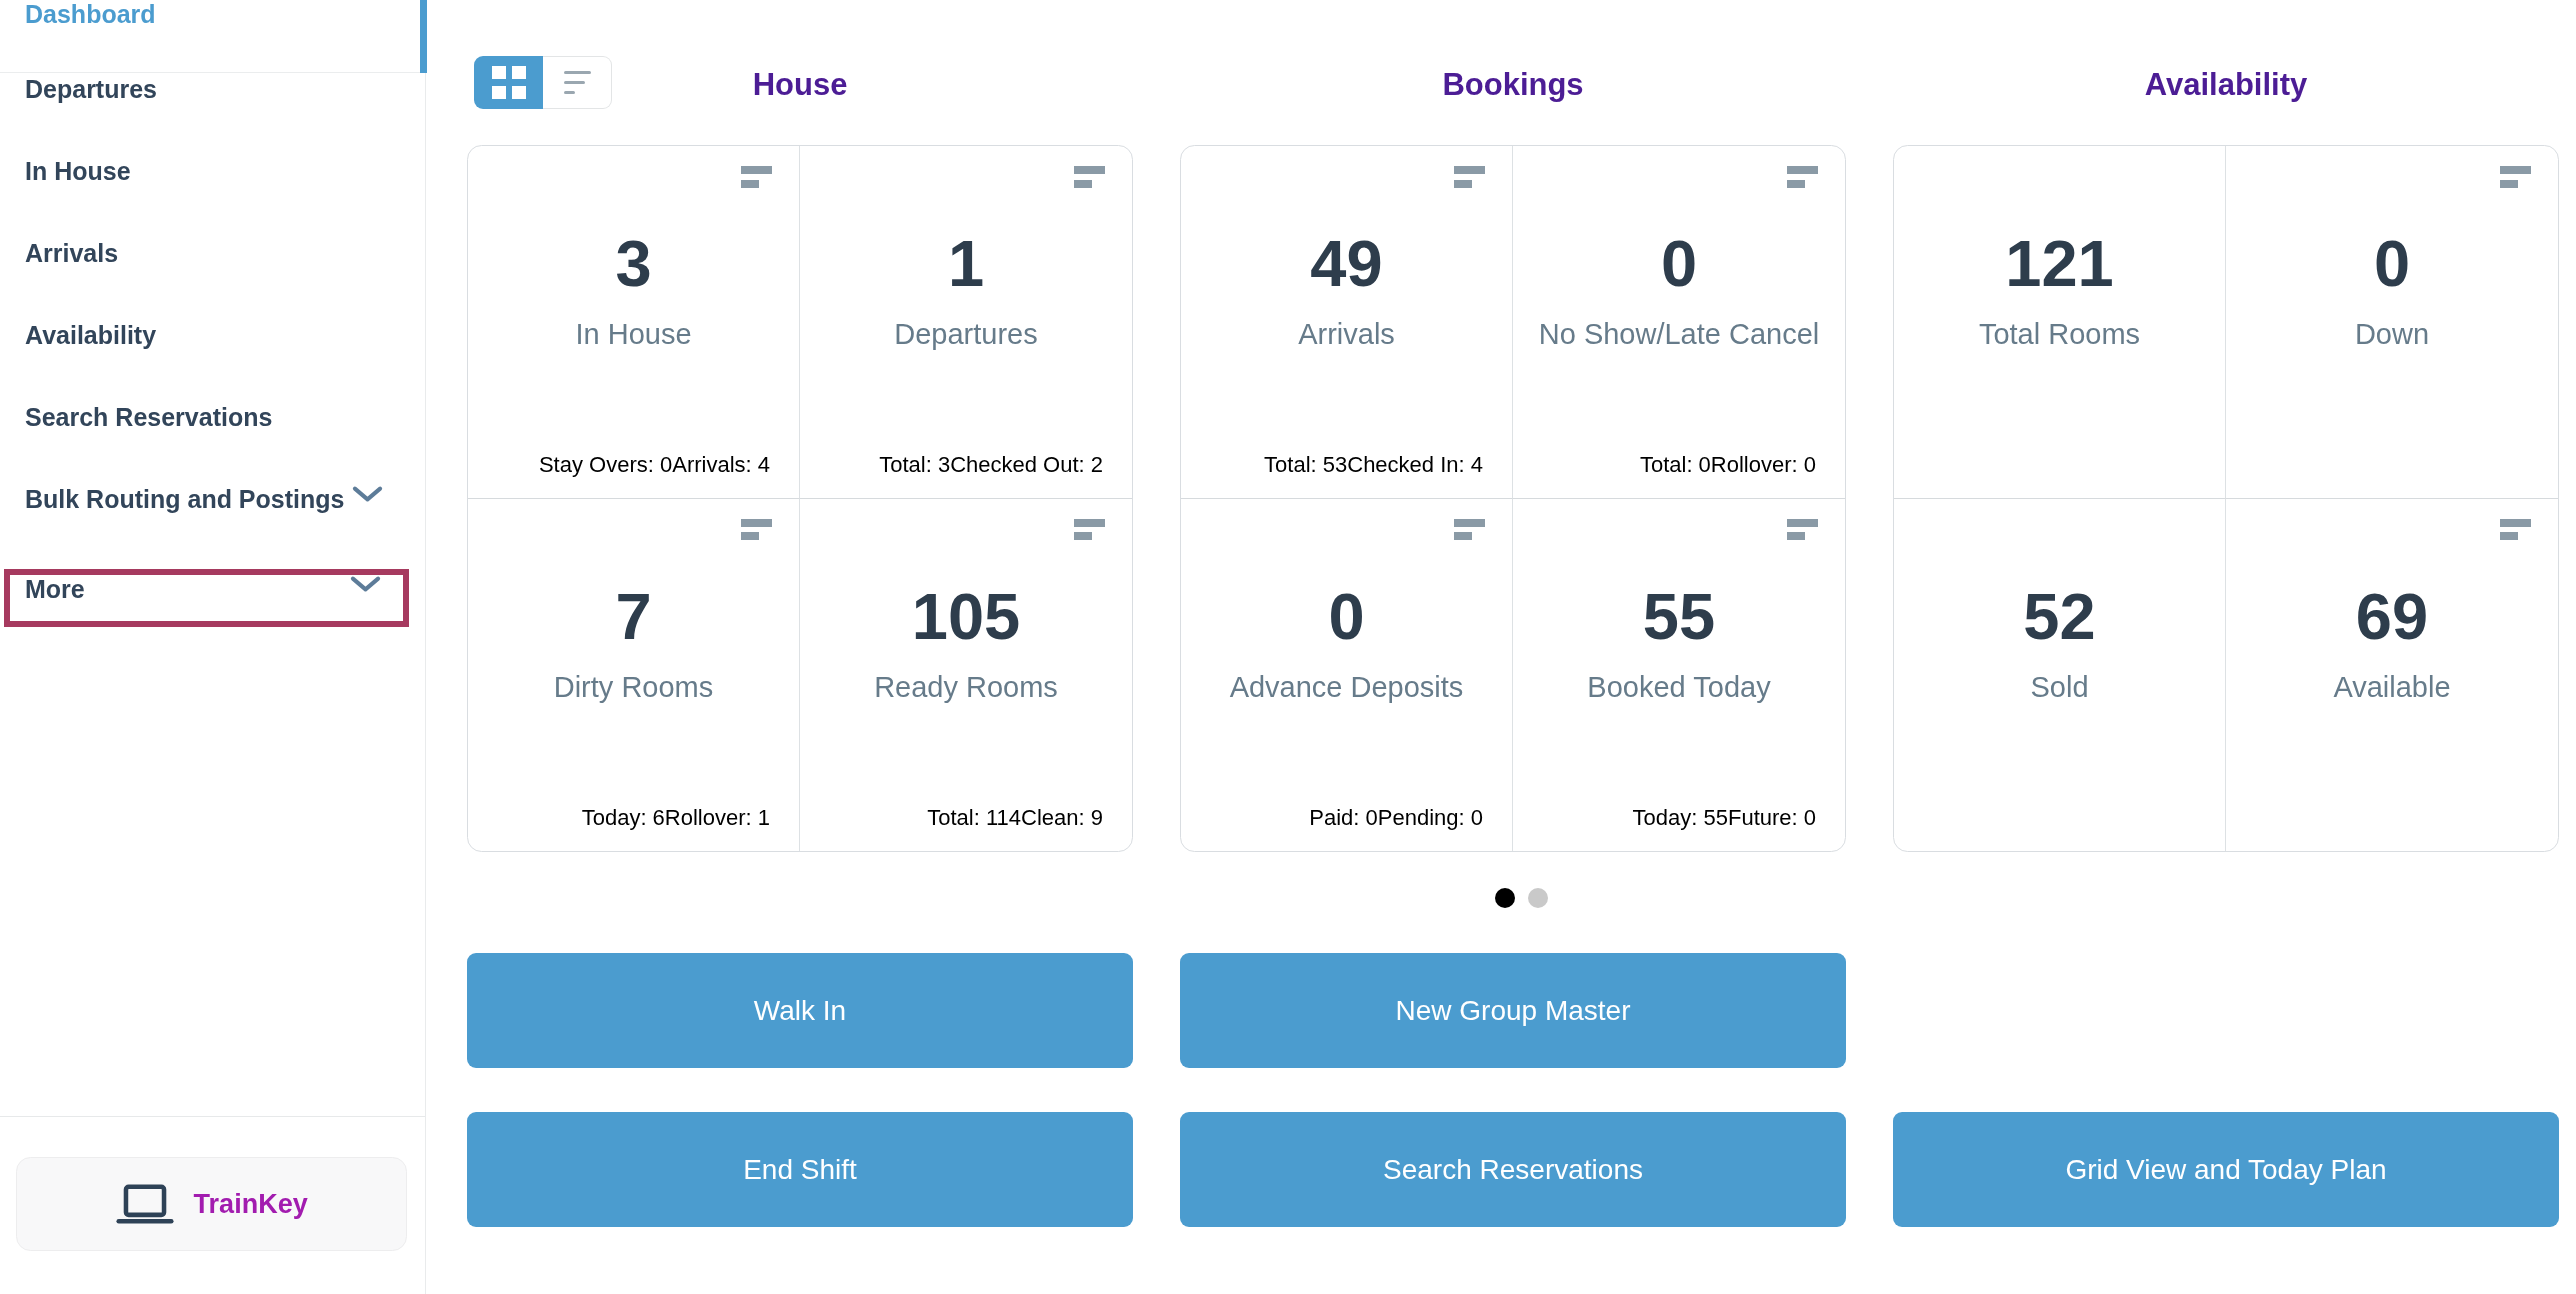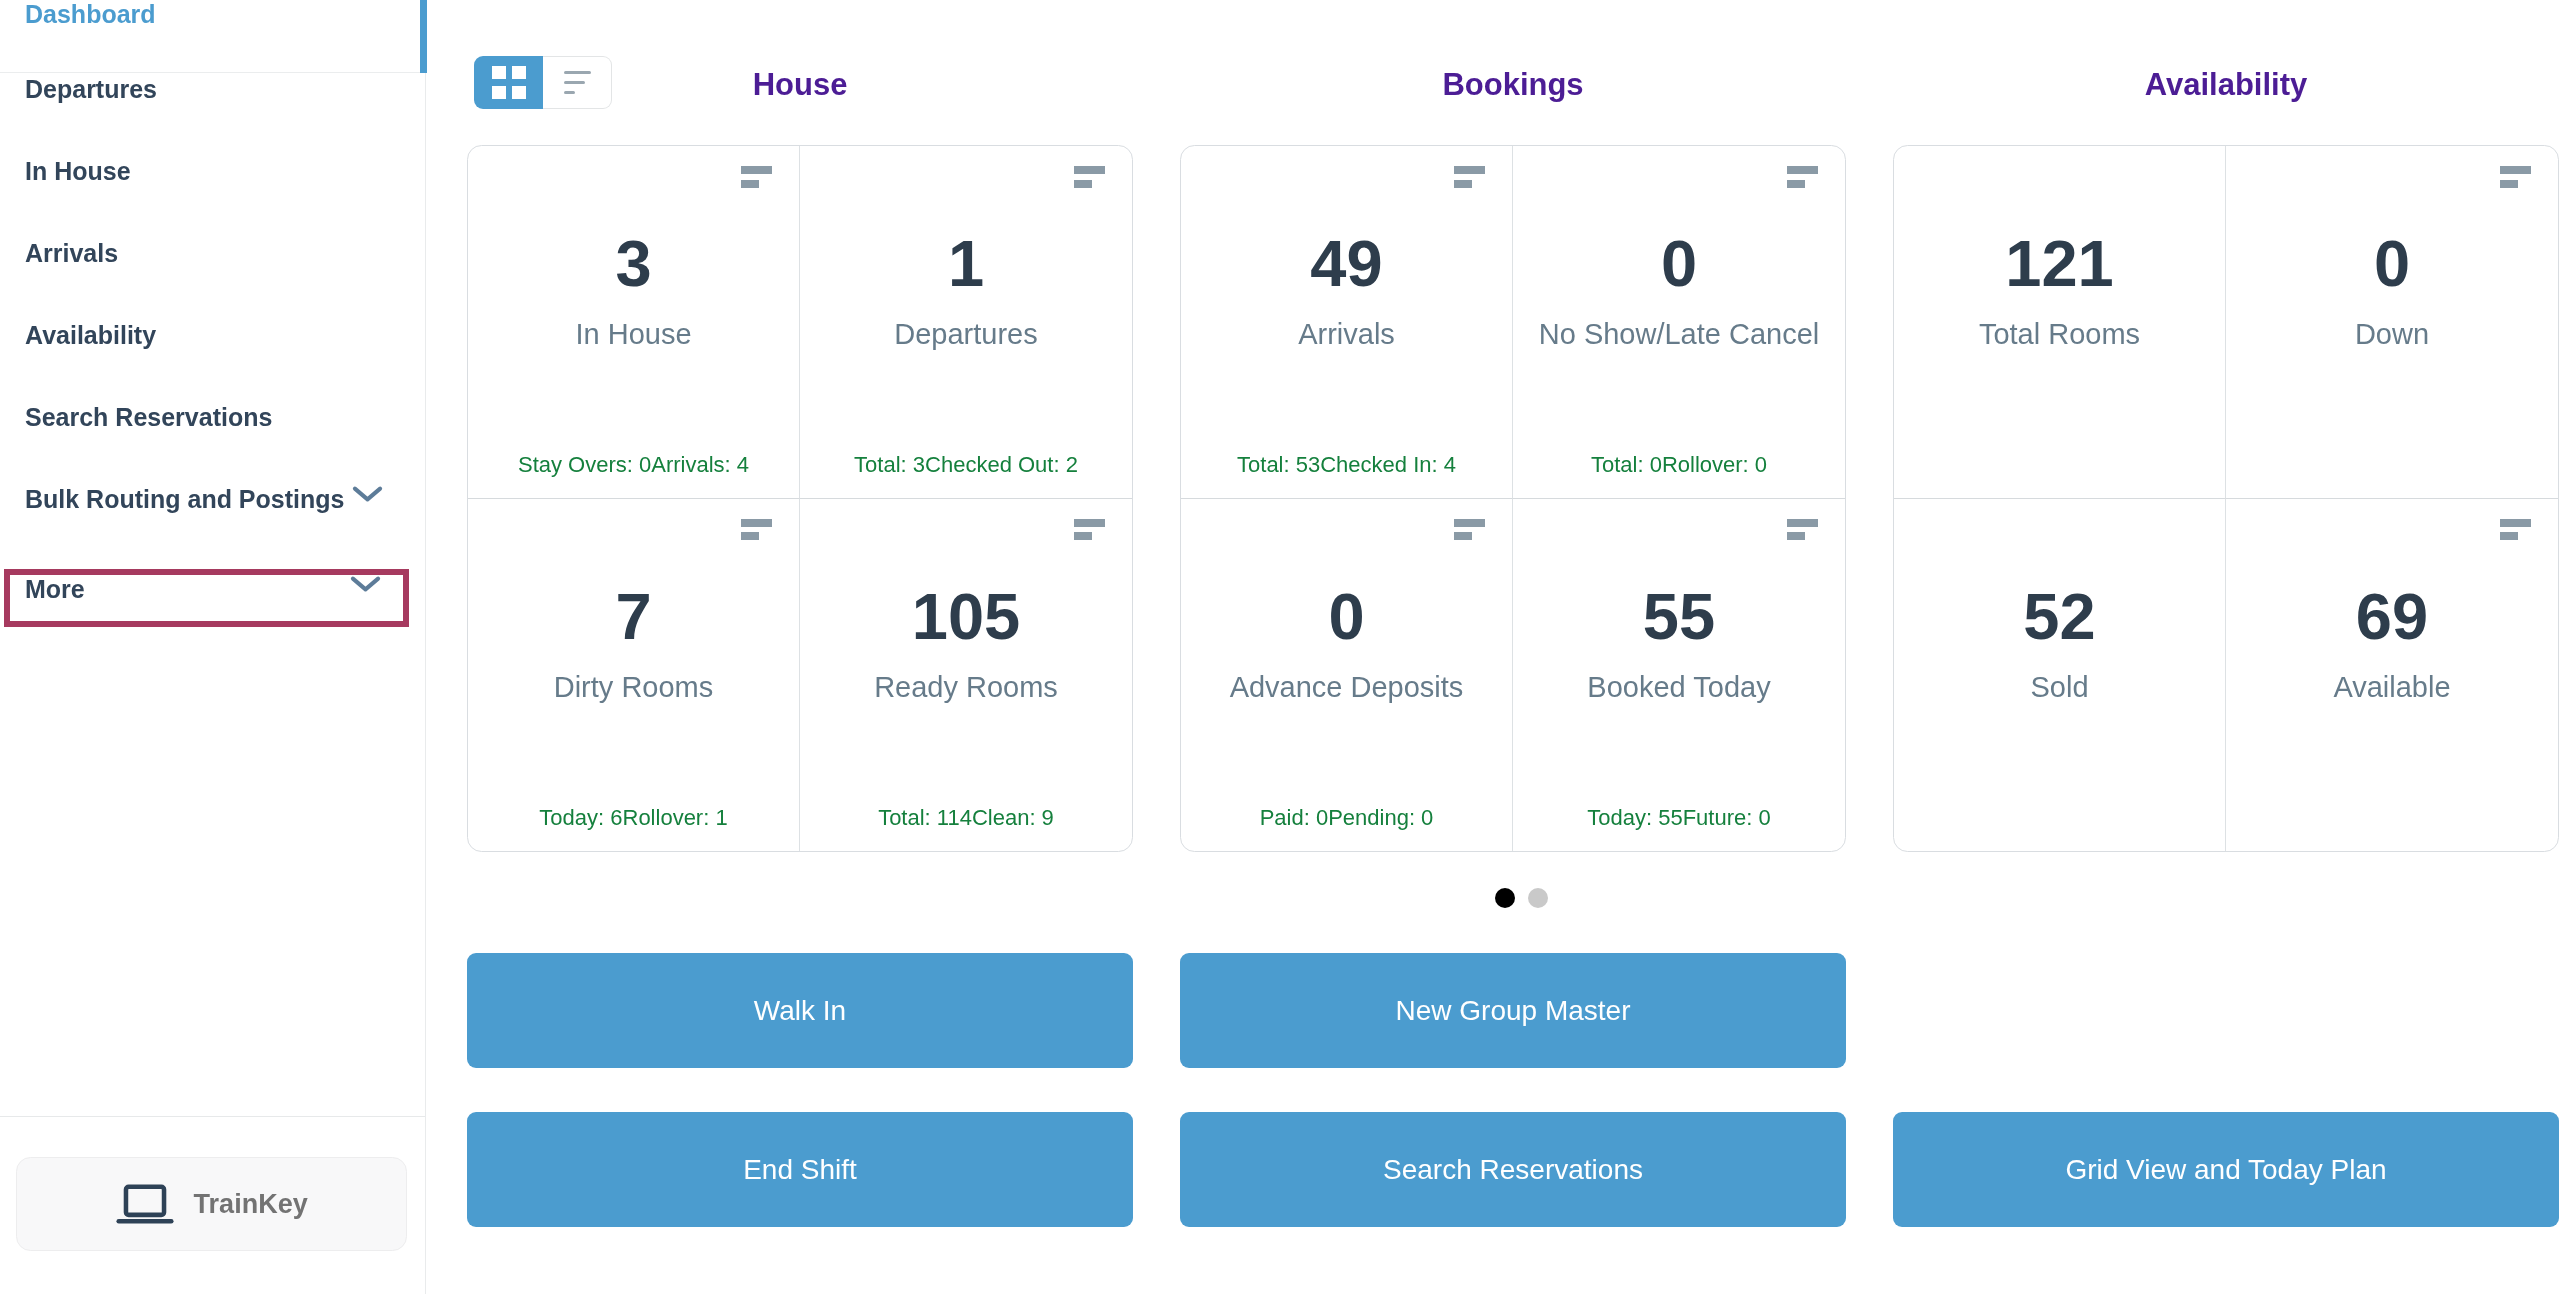--- a/index.html
+++ b/index.html
@@ -18,21 +18,21 @@
   .nav-item.with-chevron{justify-content:space-between;padding-right:42px;}
   .chevron{width:31px;height:18px;}
   .chevron polyline{fill:none;stroke:#5d7c99;stroke-width:4.5;stroke-linecap:round;stroke-linejoin:round;}
   .more-box{margin:1.8px 16.3px 0 3.6px;border:6.3px solid #a63a5f;box-sizing:border-box;height:58px;}
   .more-box .nav-item{height:65px;padding-left:15.4px;padding-right:22px;}
   .sidebar-bottom{position:absolute;left:0;right:0;bottom:0;height:178px;
                   border-top:1.8px solid #e7e9ea;box-sizing:border-box;}
   .trainkey-btn{margin:40px 18px 0 16.3px;height:94px;border-radius:14.5px;background:#f8f8f9;
                 border:1.8px solid #ededee;display:flex;align-items:center;justify-content:center;
                 gap:20px;cursor:pointer;box-sizing:border-box;}
-  .trainkey-btn span.tk-label{font-size:27px;font-weight:700;color:#737373;}
+  .trainkey-btn span.tk-label{font-size:27px;font-weight:700;color:#a21caf;}
   .laptop-icon{width:58px;height:42px;}
   .laptop-icon rect{fill:none;stroke:#2e4257;stroke-width:5;}
   .laptop-icon line{stroke:#2e4257;stroke-width:5;stroke-linecap:round;}
 
   
   .main{flex:1;padding-left:41px;box-sizing:border-box;}
   .cols{display:grid;grid-template-columns:repeat(3,666px);column-gap:47px;}
   .header-row{position:relative;height:145px;align-items:center;}
   .section-title{text-align:center;font-size:31px;font-weight:700;color:#4c1d95;padding-top:25px;}
 
@@ -55,22 +55,22 @@
          box-sizing:border-box;overflow:hidden;}
   .cell{position:relative;display:flex;flex-direction:column;align-items:center;box-sizing:border-box;cursor:pointer;}
   .cell.br{border-right:0.9px solid #dde1e4;}
   .cell.bb{border-bottom:1.8px solid #d6dadd;}
   .mini-bars{position:absolute;top:20px;right:27px;display:flex;flex-direction:column;gap:5.4px;align-items:flex-start;}
   .mini-bars i{display:block;height:8.2px;background:#8a9aa6;}
   .mini-bars i:nth-child(1){width:31px;}
   .mini-bars i:nth-child(2){width:18px;}
   .stat-num{margin-top:85px;font-size:65px;line-height:1;font-weight:700;color:#2e3d4c;}
   .stat-label{margin-top:22px;font-size:29px;color:#667b8a;}
-  .sub-row{position:absolute;left:29px;right:29px;bottom:20px;display:flex;justify-content:center;
-           font-size:22px;color:#15803d;}
+  .sub-row{position:absolute;left:29px;right:29px;bottom:20px;display:flex;justify-content:flex-end;
+           font-size:22px;color:#000000;}
 
   
   .dots{margin-top:36px;display:flex;justify-content:center;gap:13.6px;}
   .dot{width:20px;height:20px;border-radius:50%;background:#c9c9c9;cursor:pointer;}
   .dot.active{background:#000;}
 
   
   .actions{margin-top:45px;}
   .actions.second{margin-top:44px;}
   .action-btn{height:115px;border:none;border-radius:9px;background:#4b9ccf;color:#fff;

